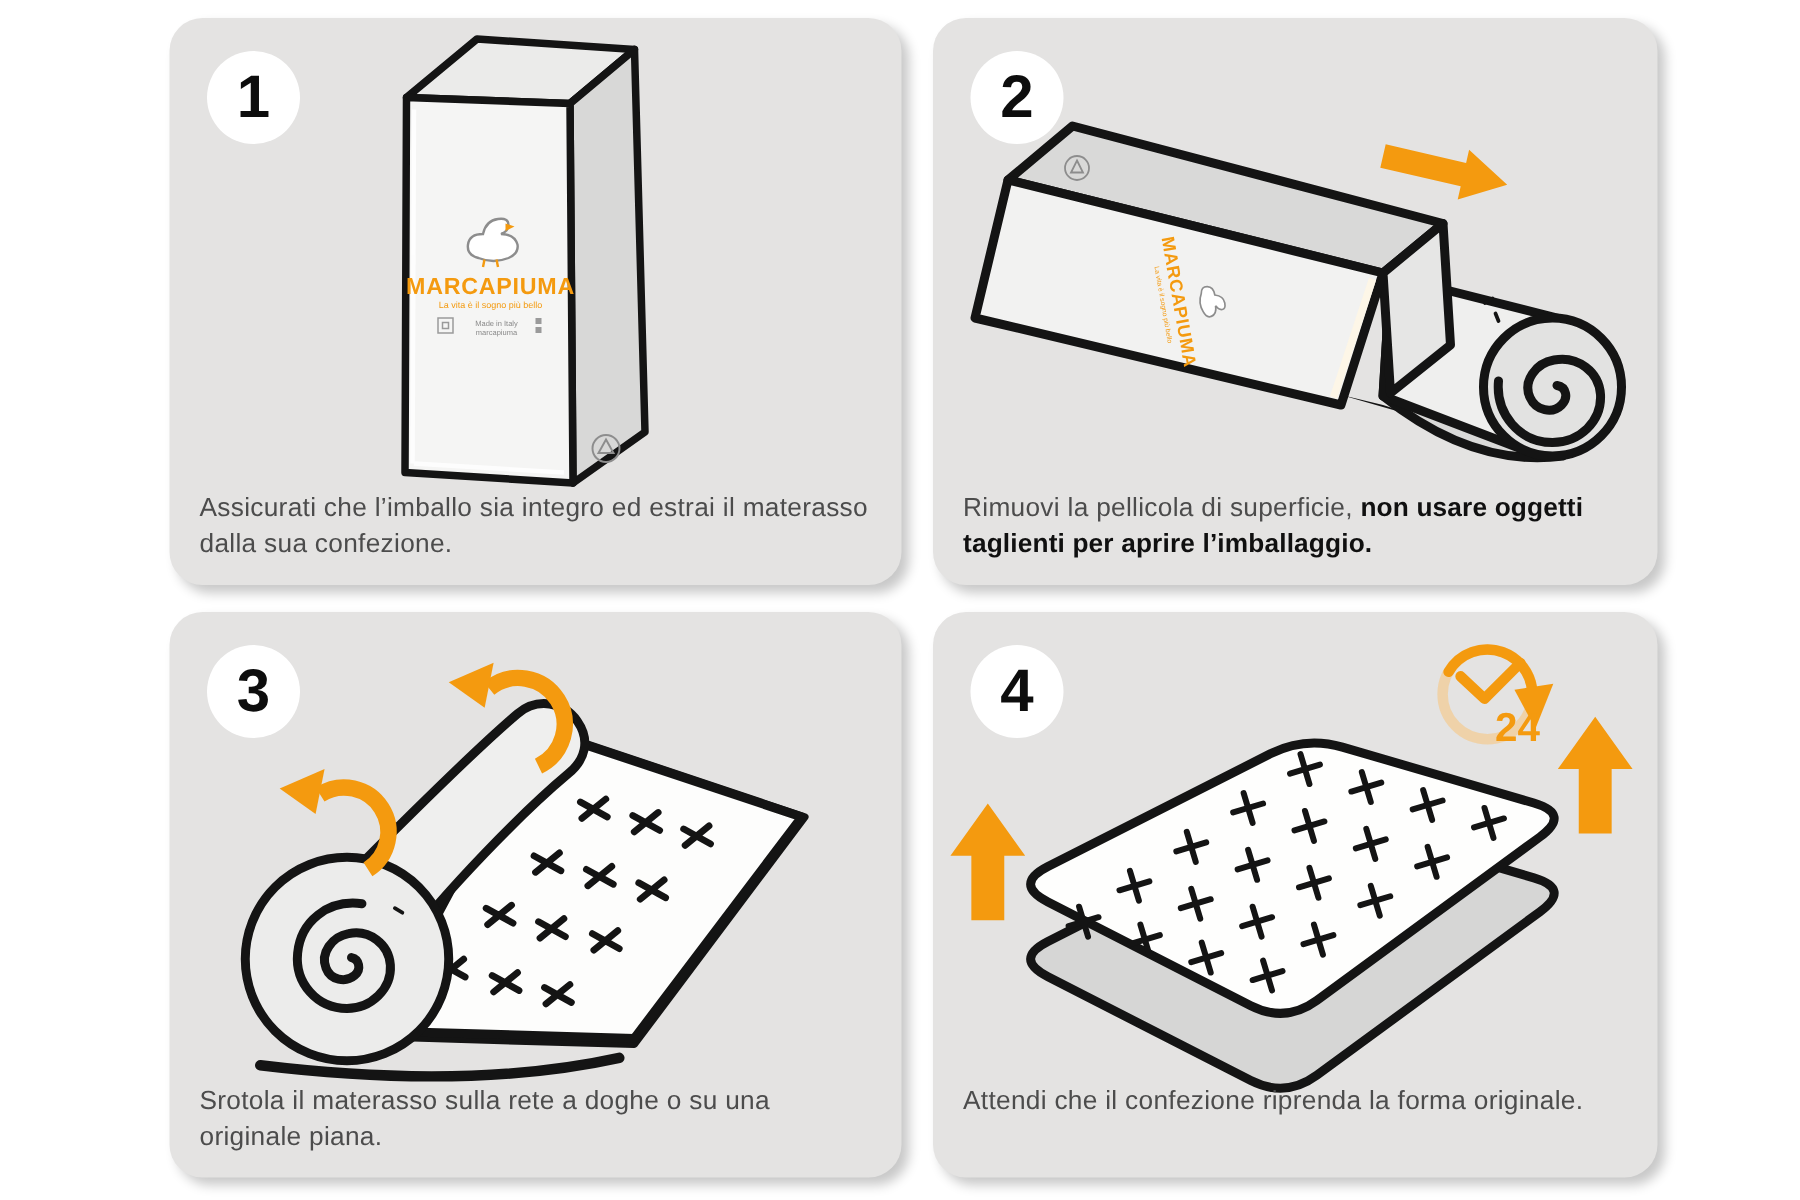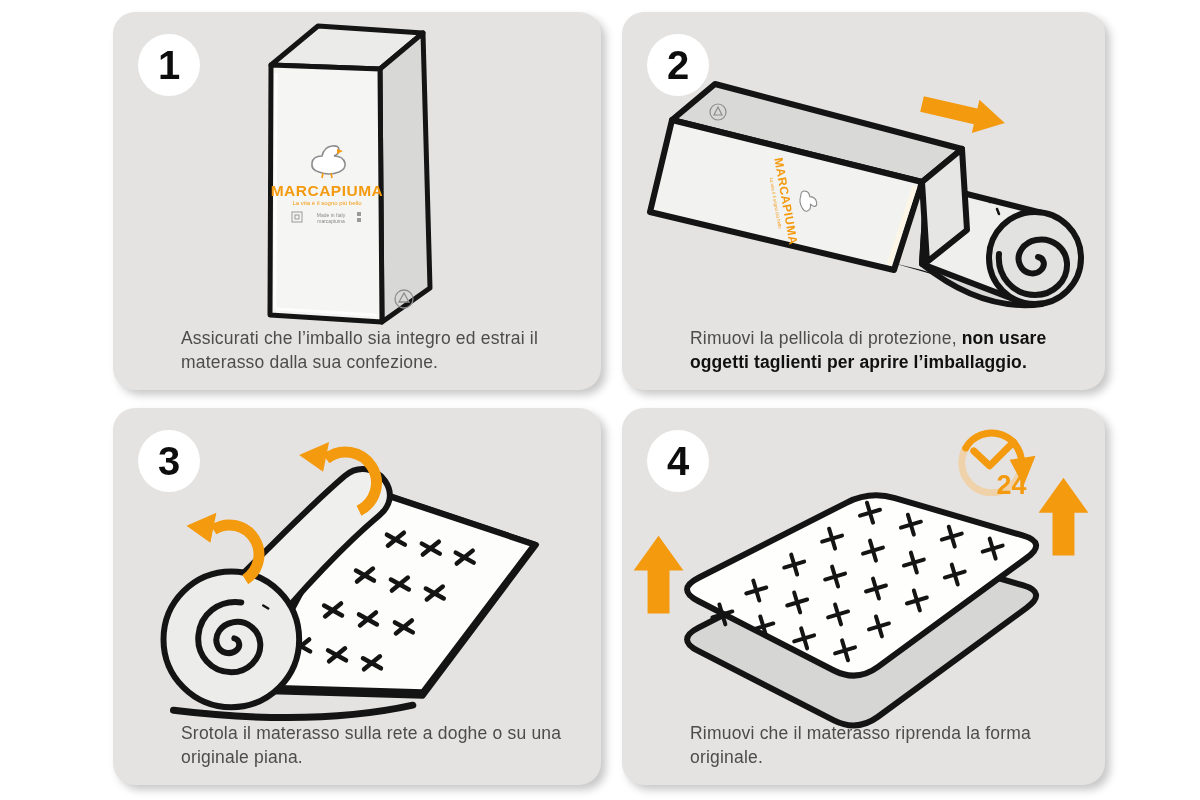--- a/index.html
+++ b/index.html
@@ -7,21 +7,21 @@
               font-family:"Liberation Sans", sans-serif; }
   .grid { position:absolute; left:113px; top:12px; width:992px; height:773px;
           display:grid; grid-template-columns:488px 483px; grid-template-rows:378px 377px;
           column-gap:21px; row-gap:18px; }
   .panel { position:relative; background:#e4e3e2; border-radius:22px;
            box-shadow:5px 5px 8px rgba(0,0,0,0.22); overflow:hidden; }
   .badge { position:absolute; left:25px; top:22px; width:62px; height:62px;
            background:#ffffff; border-radius:50%; display:flex; align-items:center;
            justify-content:center; font-size:40px; font-weight:900; color:#0d0d0d; z-index:3; }
   .caption { position:absolute; left:20px; right:22px; bottom:10px; height:54px;
-             font-size:17.5px; line-height:24px; letter-spacing:.2px; color:#4c4c4c; z-index:3;margin-left:48px; }
+             font-size:17.5px; line-height:24px; letter-spacing:.2px; color:#4c4c4c; z-index:3; }
   .caption b { color:#101010; font-weight:800; letter-spacing:.1px; }
   .illu { position:absolute; inset:0; width:100%; height:100%; }
   svg text.brandname { font-weight:800; letter-spacing:.5px; }
 </style>
 </head>
 <body>
 
 <div class="grid">
 
   <div class="panel">
@@ -85,21 +85,21 @@
         <path d="M96,95 L100,103 L92,103 Z"></path>
       </g>
       <g transform="translate(160,190) rotate(80)">
         <text class="brandname" x="0" y="0" text-anchor="middle" font-size="12" fill="#f49a0f">MARCAPIUMA</text>
         <text x="0" y="8" text-anchor="middle" font-size="4.5" fill="#f49a0f">La vita è il sogno più bello</text>
         <path d="M-6,-22 q-6,-1 -5,-6 q1,-5 8,-5 q2,-7 8,-7 q5,0 5,3 q0,3 -4,5 q7,0 8,5 q1,4 -5,6 q-8,3 -15,-1 z" transform="translate(2,-2) scale(0.8)" fill="#ffffff" stroke="#8d8d8d" stroke-width="1.4"></path>
       </g>
 
       <path d="M301.8,84.2 L355.4,96.6 L357.4,87.8 L382.8,111.1 L349.8,121.0 L351.8,112.2 L298.2,99.8 Z" fill="#f49a0f"></path>
     </svg>
-    <div class="caption"><span>Rimuovi la pellicola di protezione, </span><b>non usare oggetti taglienti per aprire l’imballaggio.</b></div>
+    <div class="caption"><span>Rimuovi la pellicola di superficie, </span><b>non usare oggetti taglienti per aprire l’imballaggio.</b></div>
   </div>
 
   <div class="panel">
     <div class="badge">3</div>
     <svg class="illu" viewBox="0 0 488 378">
       <defs>
         <g id="xm" stroke="#141414" stroke-width="4.5" stroke-linecap="round">
           <path d="M-9,-5 L9,5 M-8,6 L8,-7"></path>
         </g>
       </defs>
@@ -176,16 +176,16 @@
         <path d="M442,70 L467,105 L453,105 L453,148 L431,148 L431,105 L417,105 Z"></path>
       </g>
       <g>
         <circle cx="370" cy="55" r="30" fill="none" stroke="#f8c57a" stroke-width="7" opacity="0.55"></circle>
         <path d="M344,40 A30,30 0 0 1 399.5,60.2" fill="none" stroke="#f49a0f" stroke-width="7" stroke-linecap="round"></path>
         <path d="M388,52 L414,48 L402,78 Z" fill="#f49a0f"></path>
         <path d="M352,43 L368,58 L392,34" fill="none" stroke="#f49a0f" stroke-width="7" stroke-linecap="round" stroke-linejoin="round"></path>
         <text x="390" y="86" text-anchor="middle" font-size="27" font-weight="800" fill="#f49a0f">24</text>
       </g>
     </svg>
-    <div class="caption"><span>Rimuovi che il materasso riprenda la forma originale.</span><b></b></div>
+    <div class="caption"><span>Attendi che il confezione riprenda la forma originale.</span><b></b></div>
   </div>
 
 </div>
 
 </body></html>

